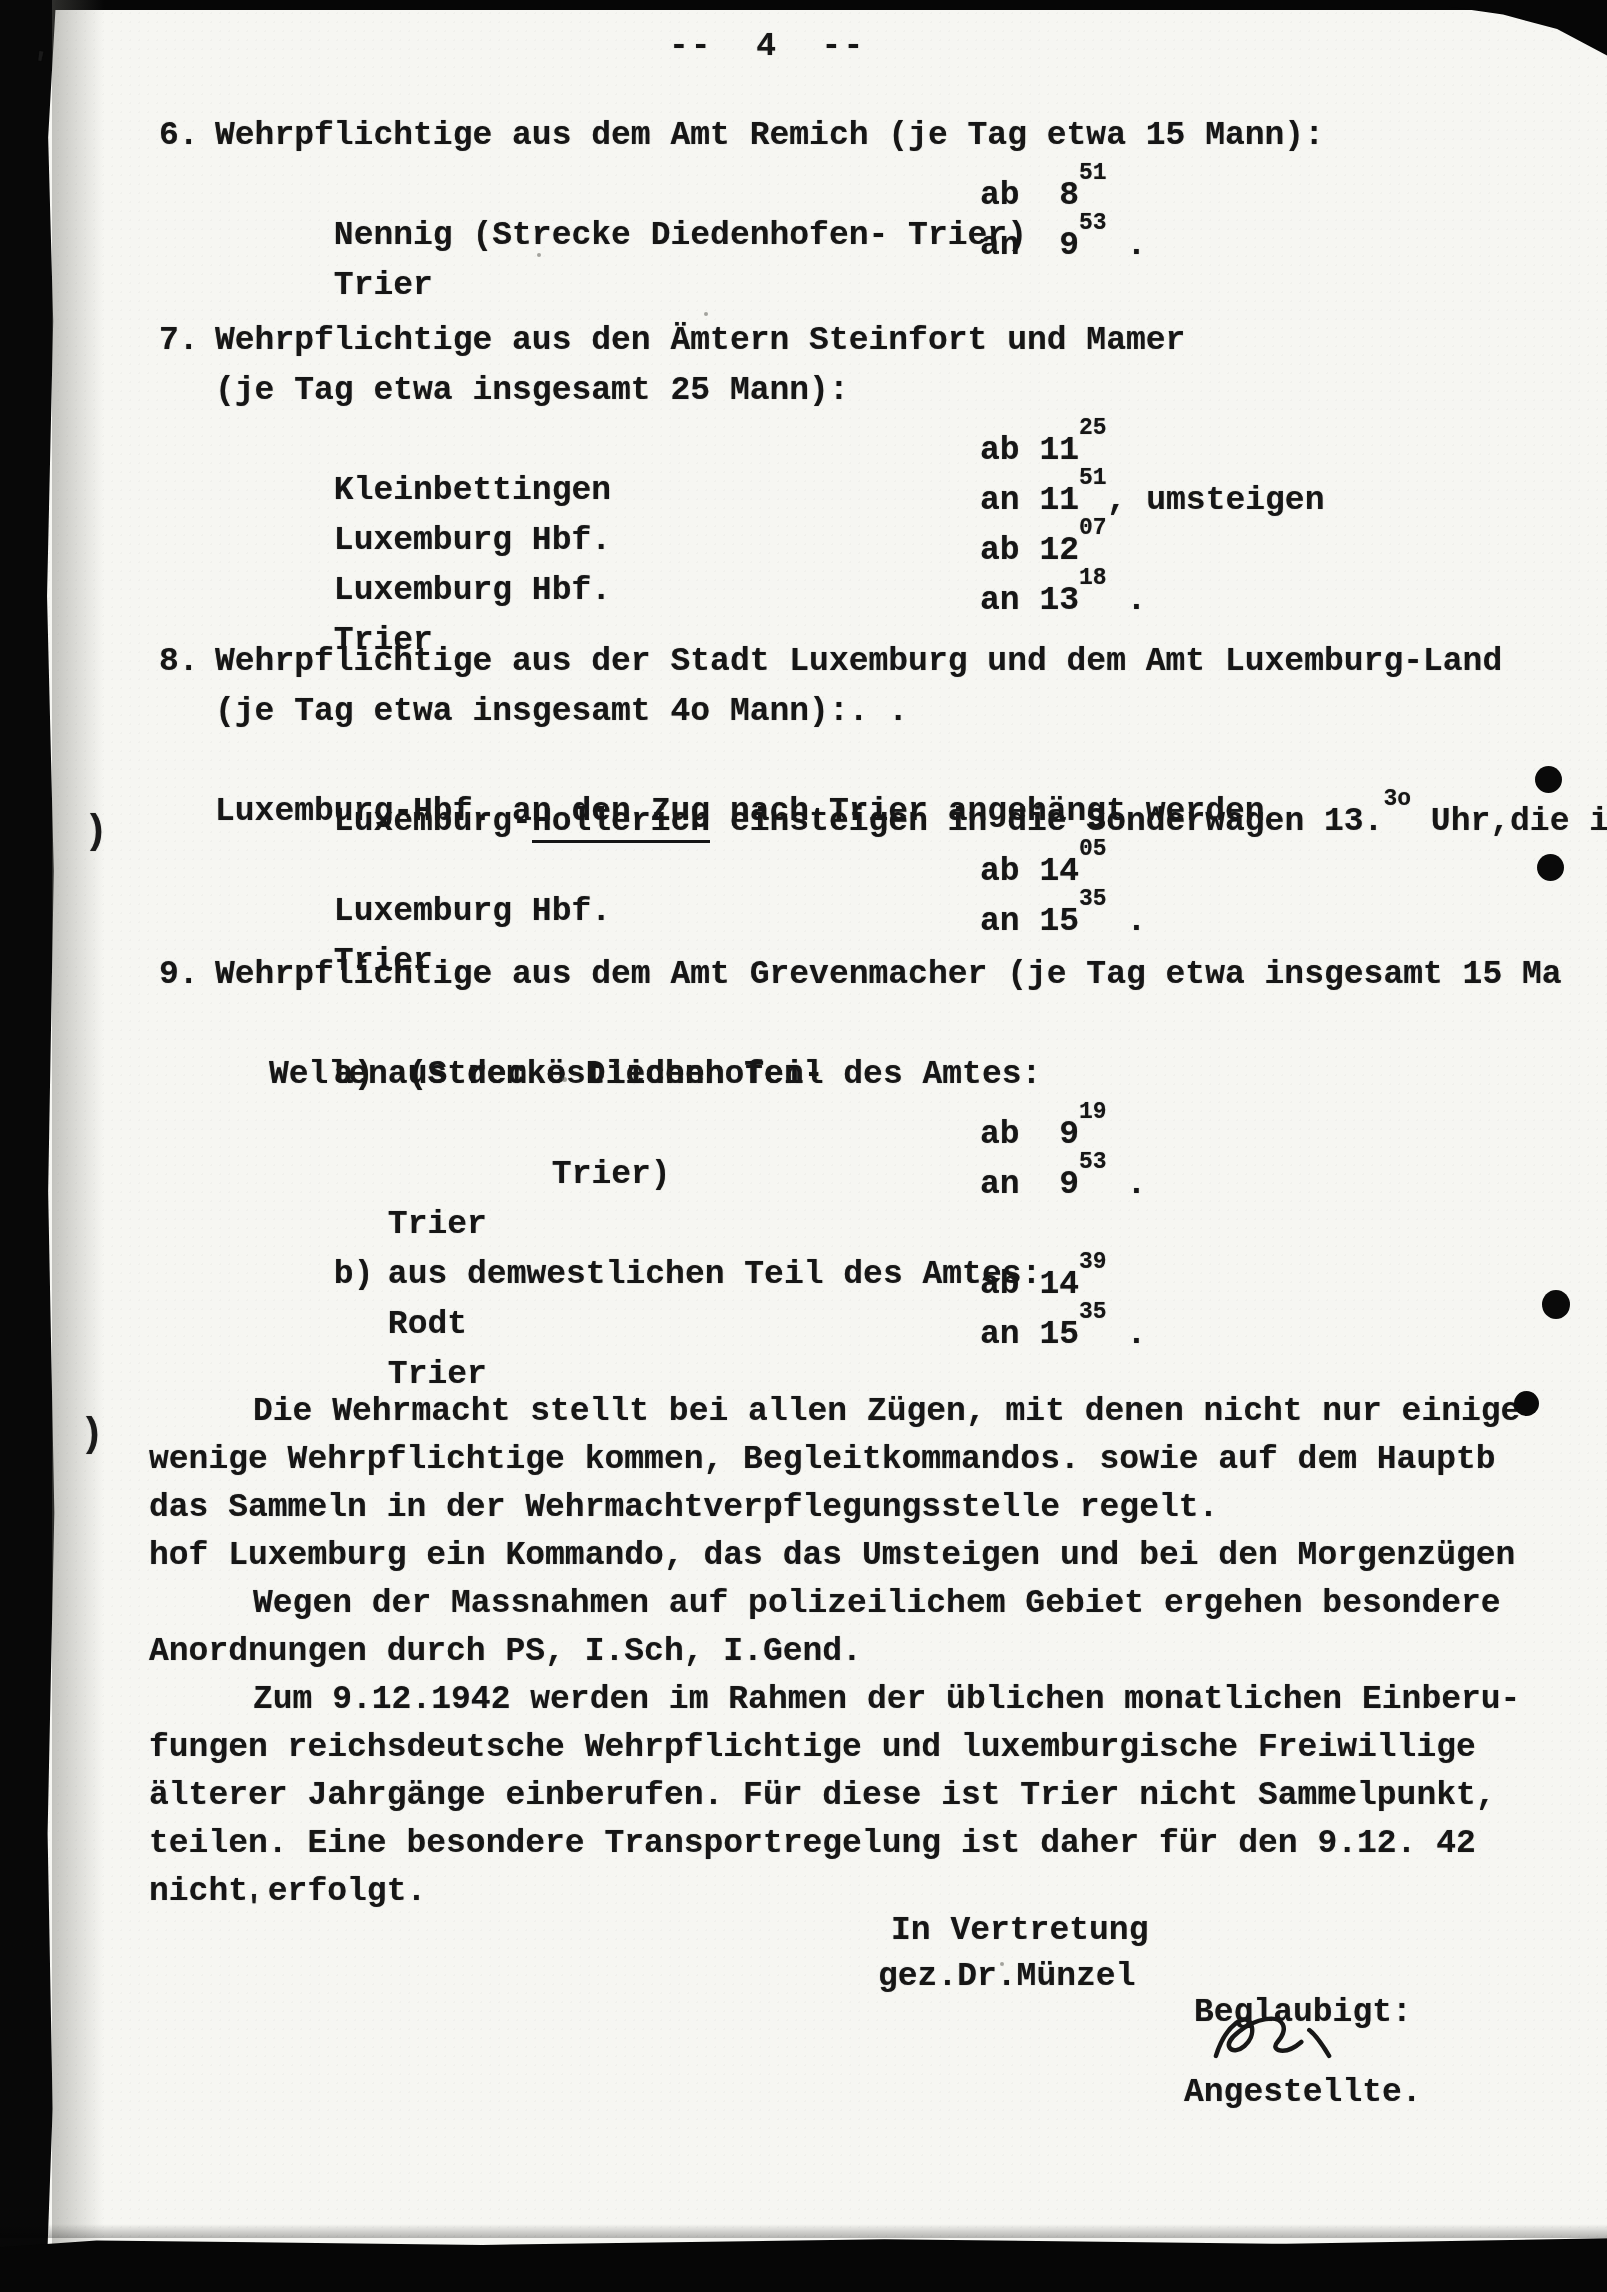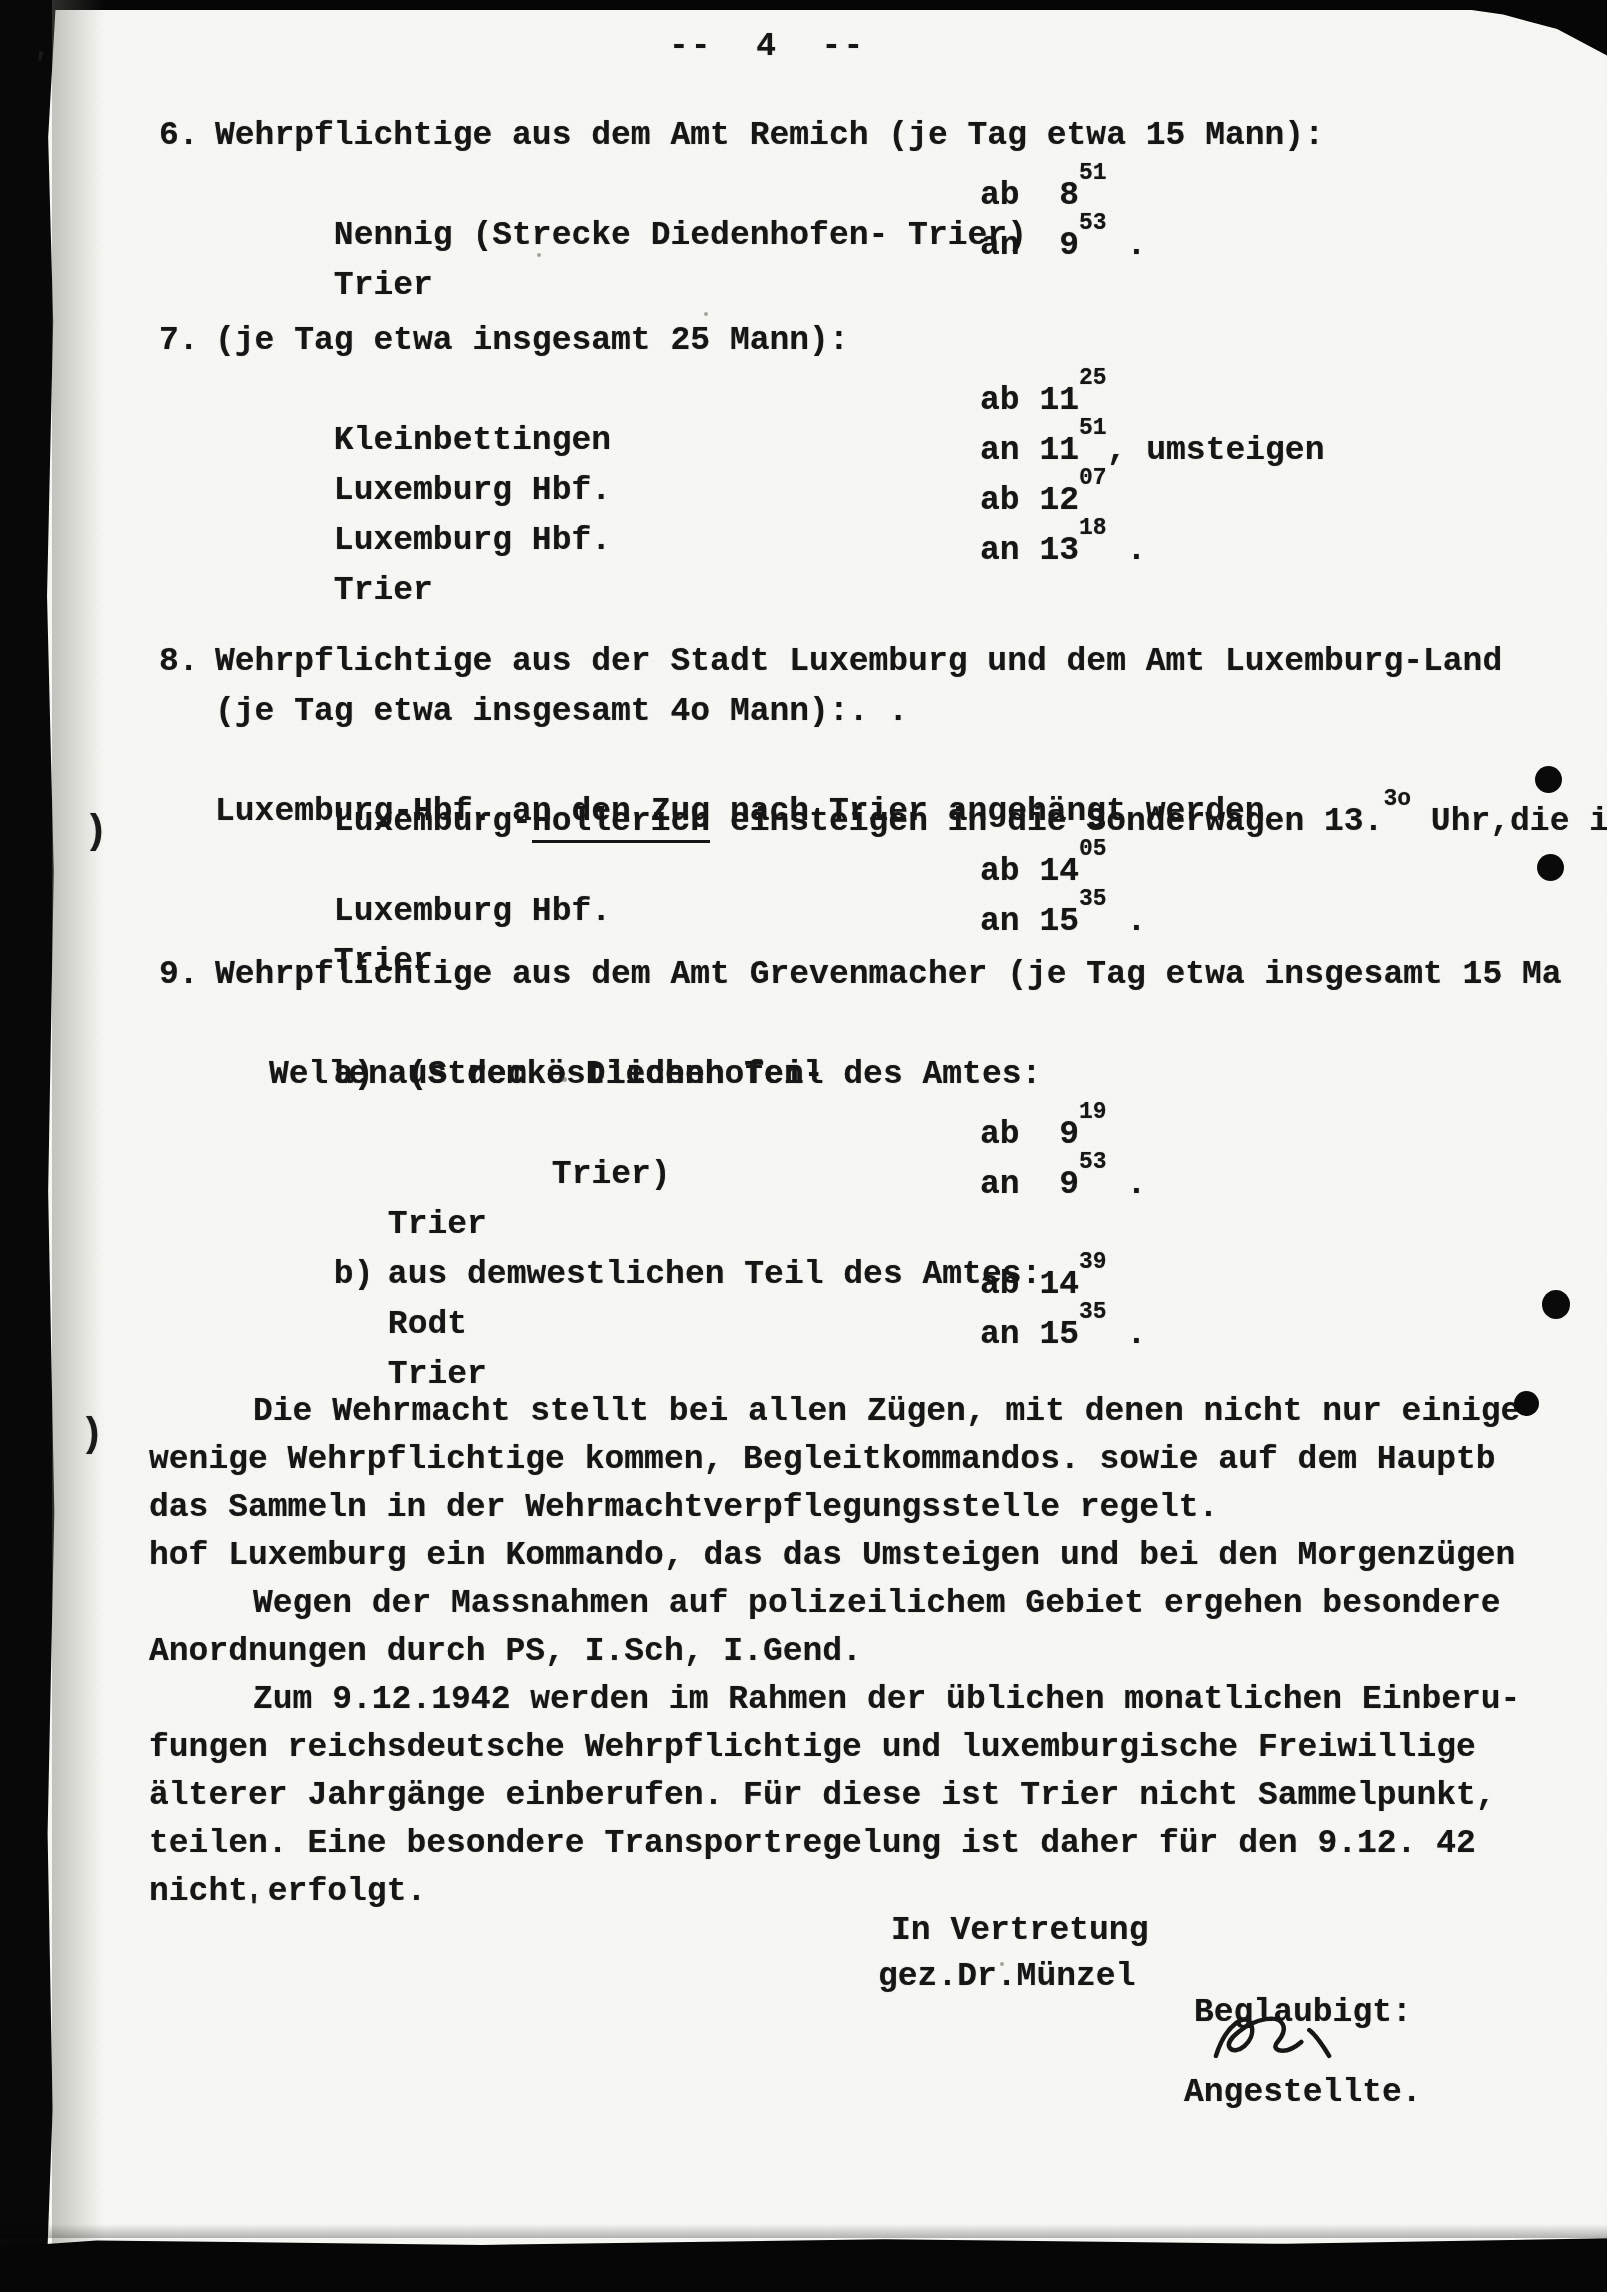--- a/index.html
+++ b/index.html
@@ -91,20 +91,21 @@
       <span class="time"><span>ab  8</span><sup class="tsup">51</sup><span></span></span>
     </div>
     <div class="srow">
       <span class="station">Trier</span>
       <span class="time"><span>an  9</span><sup class="tsup">53</sup><span> .</span></span>
     </div>
   </div>
 
   <div class="item" style="top:316px">
     <span class="num">7.</span>
+    <div class="line">Wehrpflichtige aus den Ämtern Steinfort und Mamer</div>
     <div class="line">(je Tag etwa insgesamt 25 Mann):</div>
     <div class="srow">
       <span class="station">Kleinbettingen</span>
       <span class="time"><span>ab 11</span><sup class="tsup">25</sup><span></span></span>
     </div>
     <div class="srow">
       <span class="station">Luxemburg Hbf.</span>
       <span class="time"><span>an 11</span><sup class="tsup">51</sup><span>, umsteigen</span></span>
     </div>
     <div class="srow">

